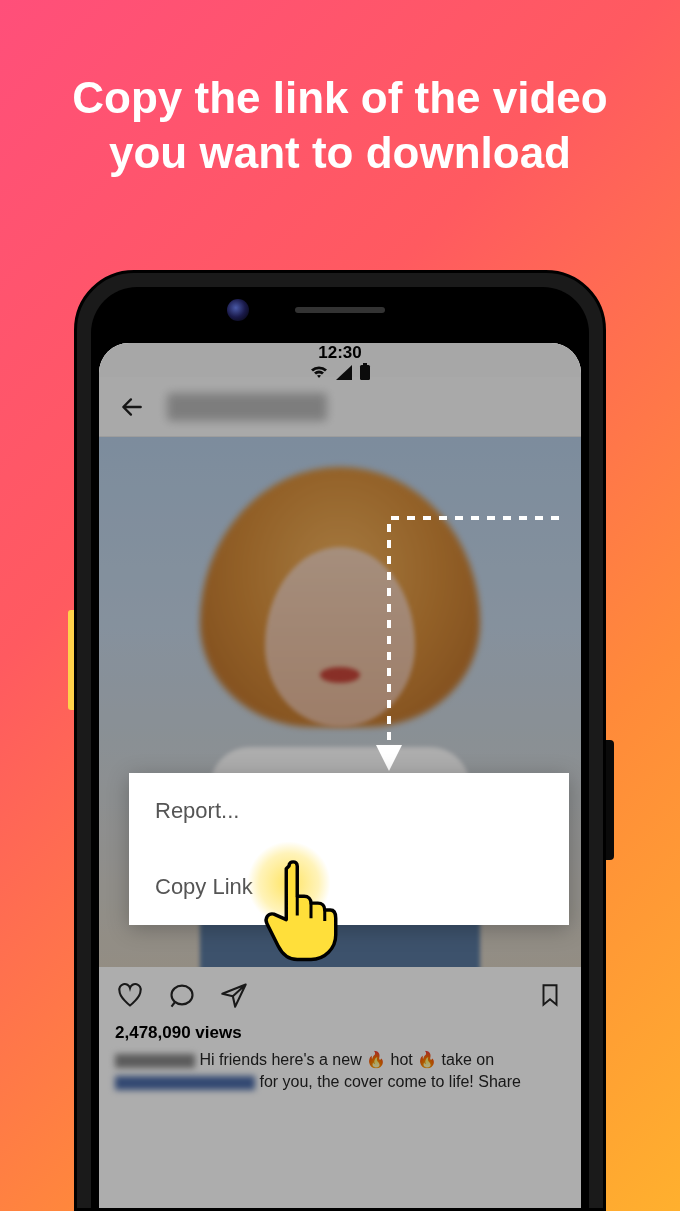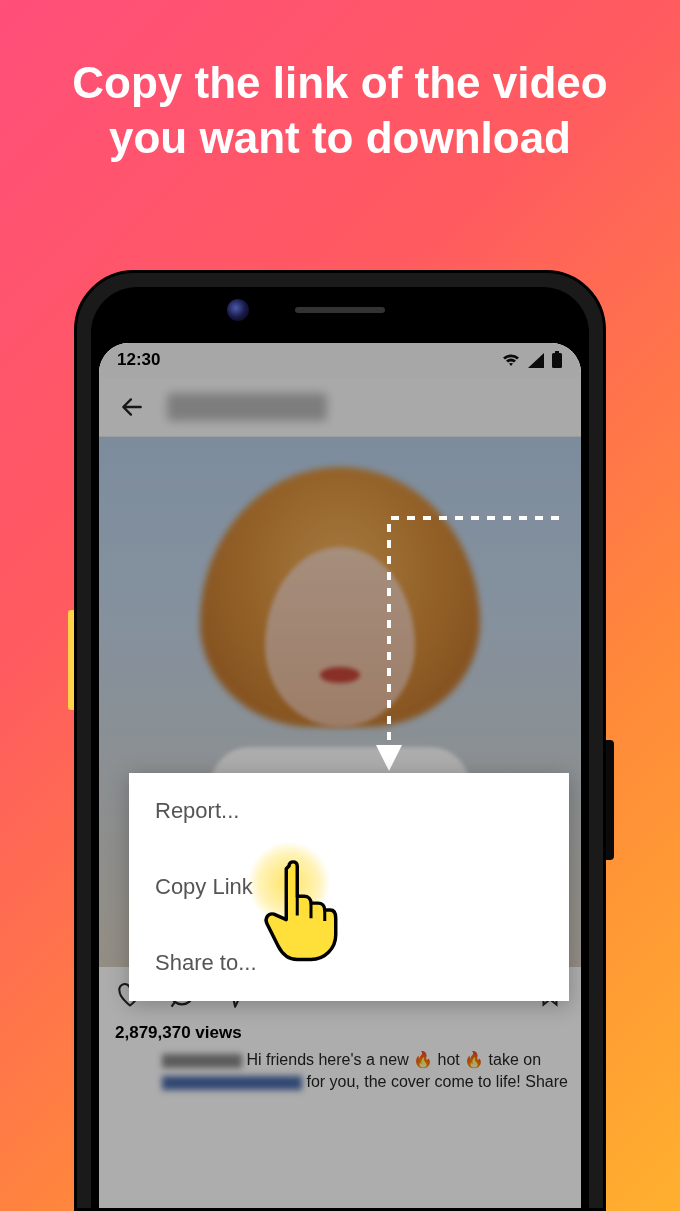--- a/index.html
+++ b/index.html
@@ -6,21 +6,21 @@
   html, body { width: 680px; height: 1211px; overflow: hidden; font-family: -apple-system, Helvetica, Arial, sans-serif; }
 
   .bg {
     width: 680px; height: 1211px;
     background: linear-gradient(135deg, #ff4f7a 0%, #ff5a60 35%, #ff8a3a 70%, #ffb02e 100%);
     position: relative;
   }
 
   .headline {
     position: absolute;
-    top: 55px; left: 0; right: 0;
+    top: 70px; left: 0; right: 0;
     text-align: center;
     color: #fff;
     font-size: 44px;
     font-weight: 700;
     line-height: 1.25;
     padding: 0 30px;
   }
 
   
   .phone {
@@ -85,20 +85,21 @@
     z-index: 40;
   }
 
   
   .statusbar {
     height: 34px;
     display: flex; align-items: center; justify-content: space-between;
     padding: 0 18px;
     font-size: 17px; font-weight: 600;
     background: #f7f7f7;
+    flex-direction: column;
   }
   .status-icons { display: flex; gap: 6px; align-items: center; }
   .wifi, .signal, .batt { display: inline-block; }
   .wifi svg, .signal svg, .batt svg { display: block; }
 
   
   .app-header {
     height: 60px;
     display: flex; align-items: center;
     padding: 0 16px;
@@ -215,21 +216,20 @@
     padding: 0 16px 6px 16px;
     font-size: 17px; font-weight: 600;
     background: #fff;
     filter: blur(0.6px);
   }
   .caption-row {
     padding: 0 10px 20px 16px;
     font-size: 16px; line-height: 1.4;
     background: #fff;
     color: #262626;
-    margin-left: 47px;
   }
   .caption-user-blur {
     display: inline-block;
     width: 80px; height: 14px;
     background: #888;
     filter: blur(3px);
     vertical-align: middle;
   }
   .caption-tag-blur {
     display: inline-block;
@@ -360,38 +360,37 @@
               </svg>
           </span>
           <span class="spacer"></span>
           <span class="ico" style="margin-right:0">
             <svg width="26" height="28" viewBox="0 0 24 24">
                 <path d="M6 3 H18 V21 L12 16 L6 21 Z" stroke="#262626" stroke-width="1.8" fill="none"></path>
               </svg>
           </span>
         </div>
 
-        <div class="views-row">2,879,370 views</div>
+        <div class="views-row">2,478,090 views</div>
 
         <div class="caption-row">
           <span class="caption-user-blur"></span><span> Hi friends here's a new </span><span>🔥</span><span> hot </span><span>🔥</span><span> take on </span><br>
           <span class="caption-tag-blur"></span><span> for you, the cover come to life! Share</span>
         </div>
 
         <div class="dim"></div>
 
         <svg class="connector" style="left:235px; top:170px;" width="230" height="270">
           <path d="M225 5 L55 5 L55 245" stroke="#fff" stroke-width="4" stroke-dasharray="8 8" fill="none"></path>
           <path d="M42 232 L55 258 L68 232 Z" fill="#fff"></path>
         </svg>
 
         <div class="menu">
           <div class="menu-item">Report...</div>
           <div class="menu-item">Copy Link</div>
-          <div class="menu-item">Share to...</div>
         </div>
 
         <div class="tap-highlight"></div>
         <svg class="hand" viewBox="0 0 60 80">
           <path d="M22 8 C22 4 28 4 28 8 L28 30 L33 30 C36 30 38 32 38 35 L43 35 C46 35 48 37 48 40 L52 40 C55 40 56 43 56 46 L56 58 C56 68 48 76 38 76 L28 76 C22 76 17 72 14 66 L6 50 C4 46 7 42 11 43 L20 47 L20 10 Z" fill="#ffdf3a" stroke="#000" stroke-width="2.5" stroke-linejoin="round"></path>
           <path d="M28 30 L28 44 M38 35 L38 46 M48 40 L48 48" stroke="#000" stroke-width="2.2" fill="none"></path>
         </svg>
 
       </div>
     </div>

